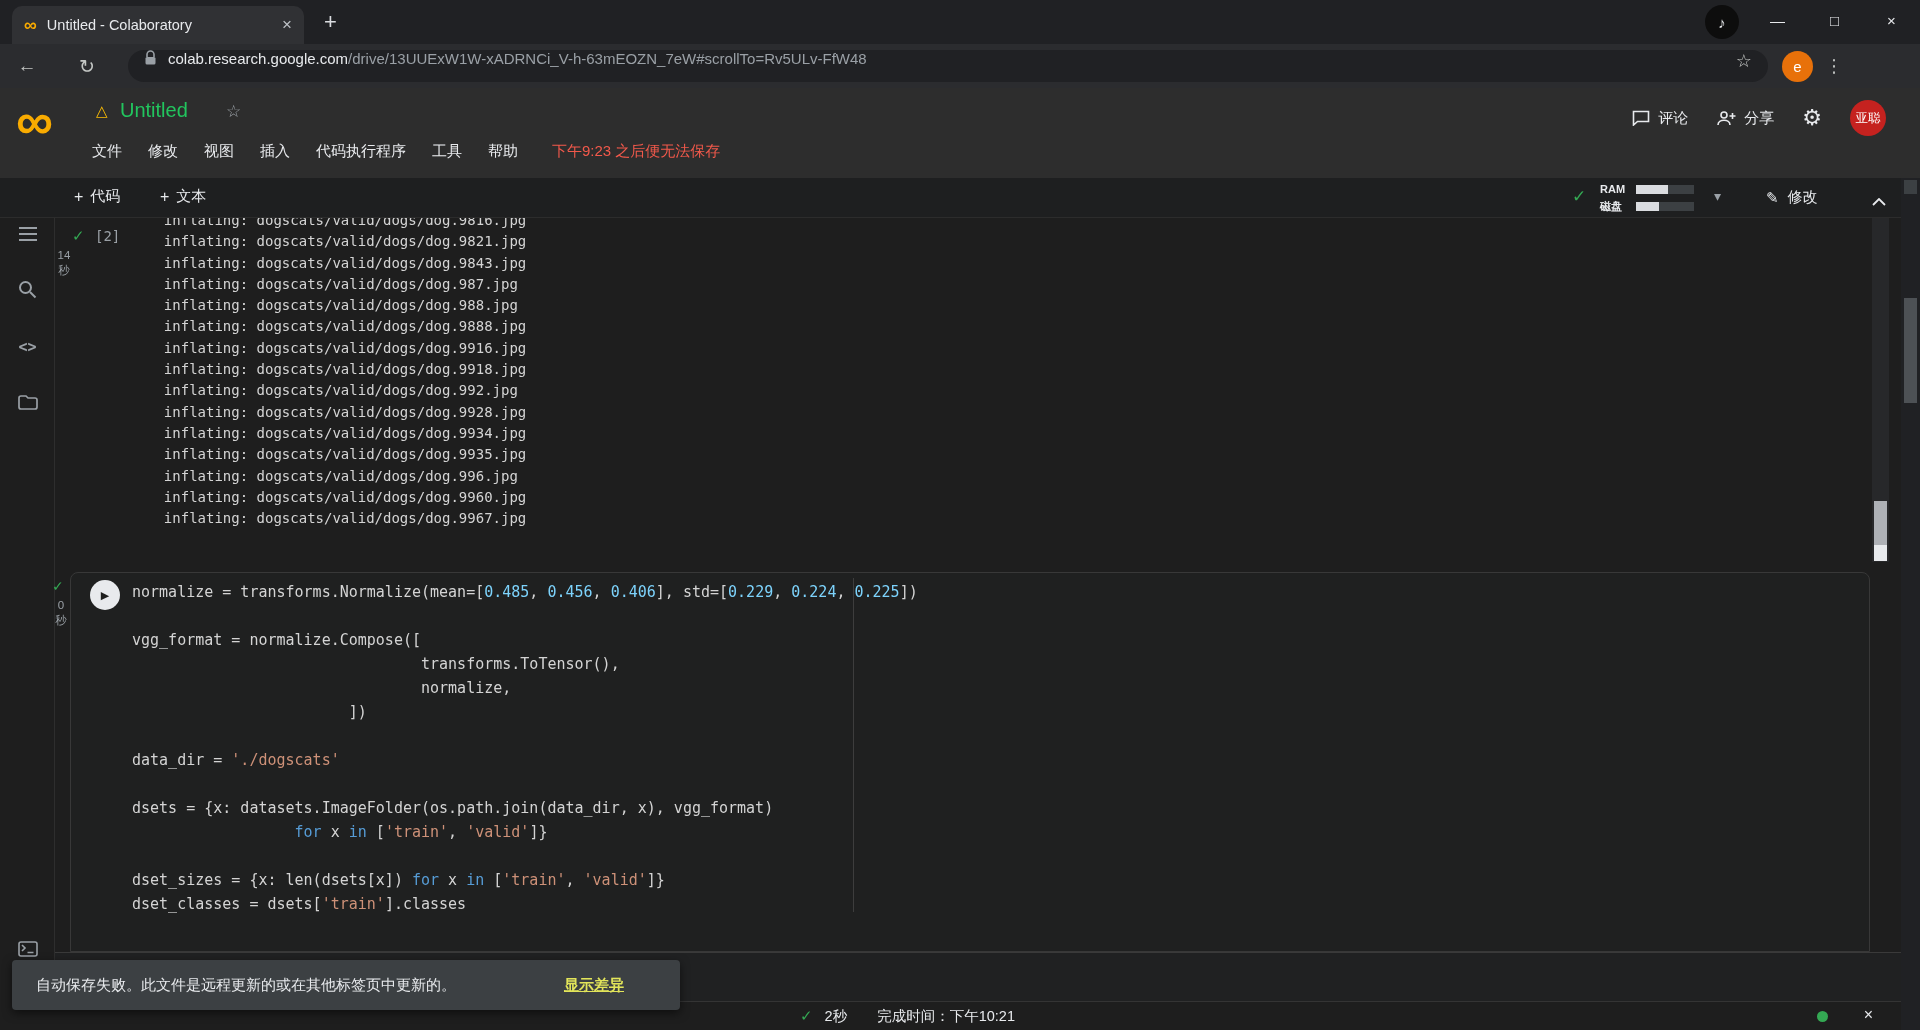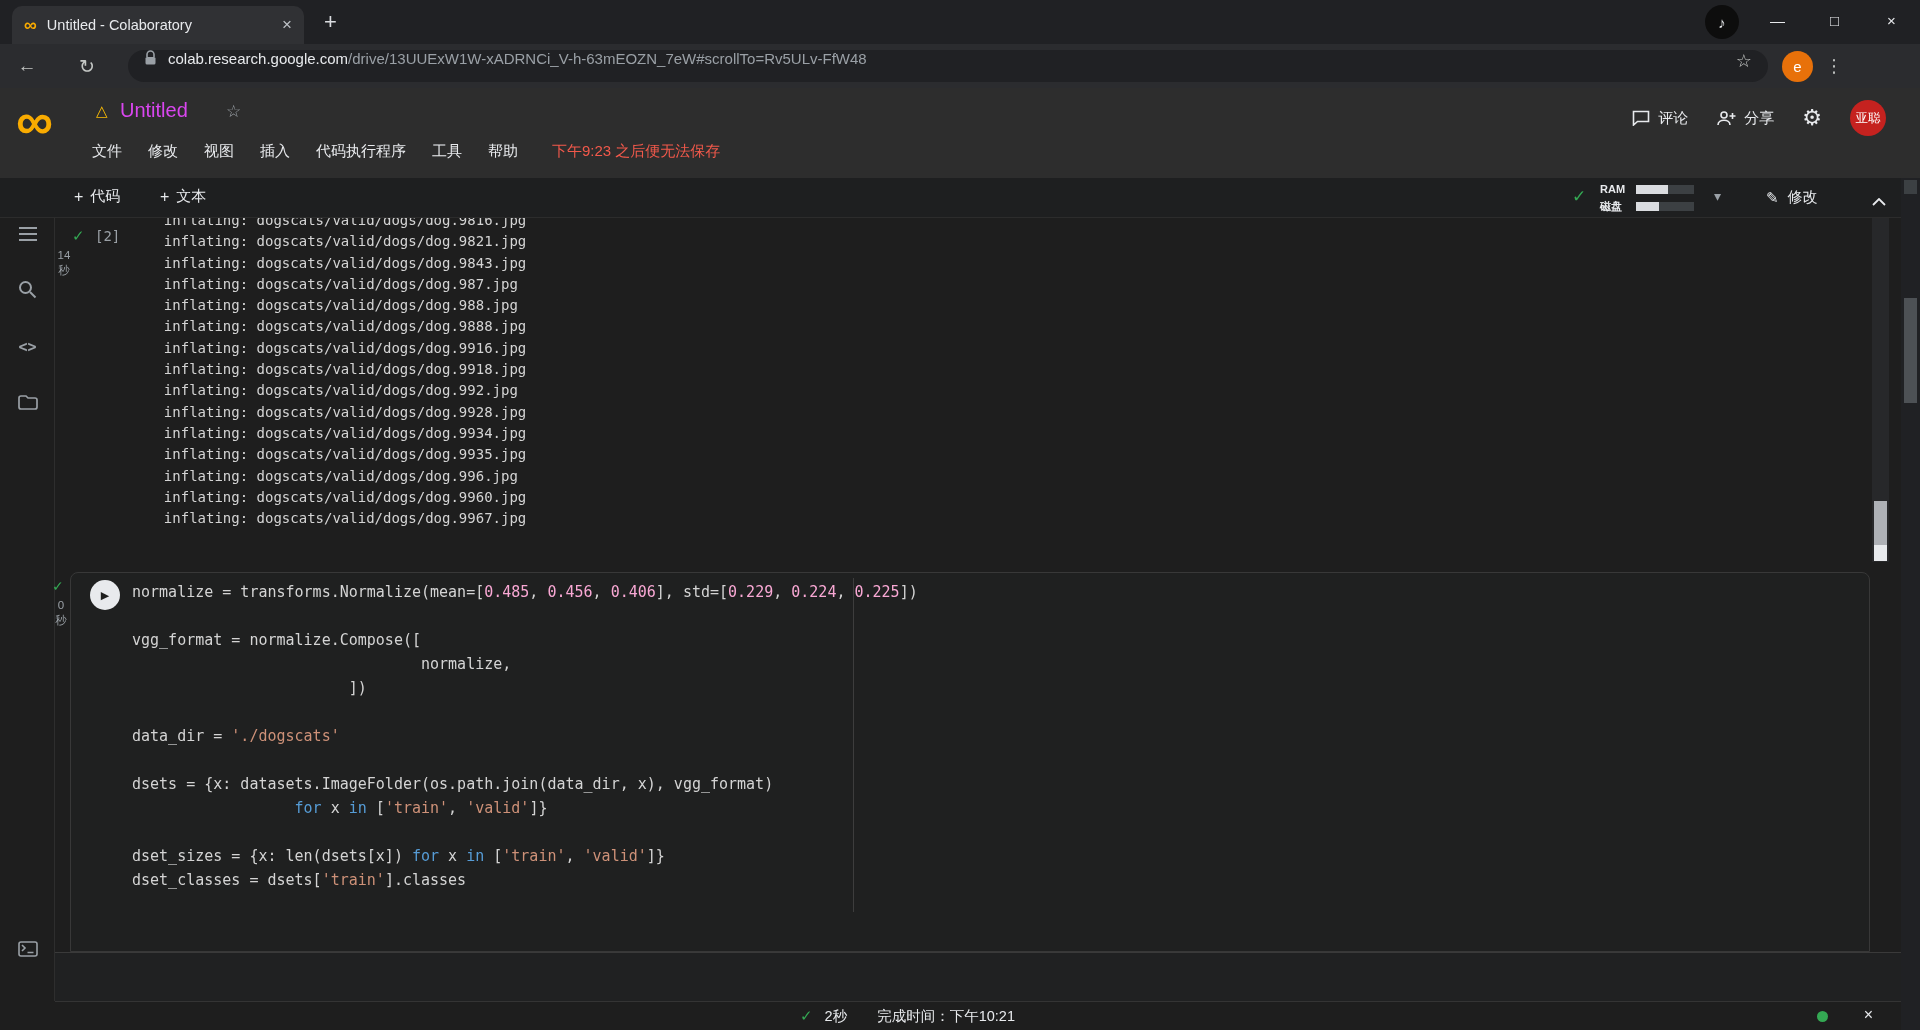--- a/index.html
+++ b/index.html
@@ -31,21 +31,21 @@
   .url b{color:#e8eaed;font-weight:normal}
   .omni-star{margin-left:auto;font-size:18px;color:#c4c7c5}
   .profile-avatar{width:31px;height:31px;border-radius:50%;background:#e8710a;color:#fff;
                   display:flex;align-items:center;justify-content:center;font-size:15px;margin-left:14px}
   .more-icon{margin:0 16px 0 12px;font-size:18px;color:#c4c7c5;letter-spacing:1px}
 
   
   .colab-header{position:absolute;top:88px;left:0;width:100%;height:90px;background:#2d2d2d}
   .colab-logo{position:absolute;left:16px;top:4px;font-size:52px;line-height:58px;color:#f9ab00;font-weight:bold}
   .drive-icon{position:absolute;left:96px;top:14px;font-size:15px;color:#fbbc04}
-  .nb-title{position:absolute;left:120px;top:11px;font-size:20px;color:#d946ef}
+  .nb-title{position:absolute;left:120px;top:11px;font-size:20px;color:#22c55e}
   .title-star{position:absolute;left:226px;top:13px;font-size:17px;color:#9aa0a6}
   .menubar{position:absolute;left:92px;top:54px;display:flex;gap:26px;align-items:center;font-size:15px}
   .menu-item{color:#e8eaed}
   .save-warning{color:#f2594b;margin-left:8px}
   .header-right{position:absolute;right:34px;top:12px;display:flex;align-items:center;gap:28px}
   .hbtn{display:flex;align-items:center;gap:8px;font-size:15px;color:#e8eaed}
   .gear{font-size:22px}
   .colab-avatar{width:36px;height:36px;border-radius:50%;background:#c5221f;color:#fff;font-size:12.5px;
                 display:flex;align-items:center;justify-content:center}
 
@@ -85,21 +85,21 @@
 
   
   .code-cell{position:absolute;left:70px;top:572px;width:1800px;height:380px;background:#1f2020;
              border:1px solid #383838;border-radius:8px 8px 0 0;overflow:hidden}
   .run-btn{position:absolute;left:90px;top:580px;width:30px;height:30px;border-radius:50%;background:#e8eaed;
            color:#1e1e1e;display:flex;align-items:center;justify-content:center;font-size:11px;z-index:3}
   .cell-check{position:absolute;left:52px;top:578px;color:#34a853;font-size:14px}
   .cell-time{position:absolute;left:50px;top:598px;width:22px;text-align:center;color:#9aa0a6;font-size:11.5px;line-height:15px}
   .code-area{position:absolute;left:132px;top:580px;width:1720px}
   .code-line{font-family:"DejaVu Sans Mono",monospace;font-size:15px;line-height:24px;white-space:pre;color:#d4d4d4;min-height:24px}
-  .tok-n{color:#f9a8d4}
+  .tok-n{color:#7dd3fc}
   .tok-s{color:#ce9178}
   .tok-k{color:#569cd6}
   .col-ruler{position:absolute;left:853px;top:578px;width:1px;height:334px;background:#555;opacity:.55;z-index:2}
 
   
   .below-strip{position:absolute;left:55px;right:19px;top:952px;height:49px;background:#202122;border-top:1px solid #3a3a3a}
   .exec-footer{position:absolute;left:55px;right:19px;bottom:0;height:29px;background:#1e1e1e;
                border-top:1px solid #343434;display:flex;align-items:center}
   .footer-check{margin-left:745px;color:#34a853;font-size:15px}
   .footer-duration{margin-left:12px;font-size:14.5px;color:#e8eaed}
@@ -290,20 +290,21 @@
     <div>0</div>
     <div>秒</div>
   </div>
   <div class="run-btn">
     <span>▶</span>
   </div>
   <div class="code-area">
       <div class="code-line"><span class="tok-p">normalize = transforms.Normalize(mean=[</span><span class="tok-n">0.485</span><span class="tok-p">, </span><span class="tok-n">0.456</span><span class="tok-p">, </span><span class="tok-n">0.406</span><span class="tok-p">], std=[</span><span class="tok-n">0.229</span><span class="tok-p">, </span><span class="tok-n">0.224</span><span class="tok-p">, </span><span class="tok-n">0.225</span><span class="tok-p">])</span></div>
       <div class="code-line"></div>
       <div class="code-line"><span class="tok-p">vgg_format = normalize.Compose([</span></div>
+      <div class="code-line"><span class="tok-p">                                transforms.ToTensor(),</span></div>
       <div class="code-line"><span class="tok-p">                                normalize,</span></div>
       <div class="code-line"><span class="tok-p">                        ])</span></div>
       <div class="code-line"></div>
       <div class="code-line"><span class="tok-p">data_dir = </span><span class="tok-s">'./dogscats'</span></div>
       <div class="code-line"></div>
       <div class="code-line"><span class="tok-p">dsets = {x: datasets.ImageFolder(os.path.join(data_dir, x), vgg_format)</span></div>
       <div class="code-line"><span class="tok-p">                  </span><span class="tok-k">for</span><span class="tok-p"> x </span><span class="tok-k">in</span><span class="tok-p"> [</span><span class="tok-s">'train'</span><span class="tok-p">, </span><span class="tok-s">'valid'</span><span class="tok-p">]}</span></div>
       <div class="code-line"></div>
       <div class="code-line"><span class="tok-p">dset_sizes = {x: len(dsets[x]) </span><span class="tok-k">for</span><span class="tok-p"> x </span><span class="tok-k">in</span><span class="tok-p"> [</span><span class="tok-s">'train'</span><span class="tok-p">, </span><span class="tok-s">'valid'</span><span class="tok-p">]}</span></div>
       <div class="code-line"><span class="tok-p">dset_classes = dsets[</span><span class="tok-s">'train'</span><span class="tok-p">].classes</span></div>
@@ -312,19 +313,23 @@
 
   <div class="below-strip"></div>
   <div class="exec-footer">
     <span class="footer-check">✓</span>
     <span class="footer-duration">2秒</span>
     <span class="footer-completed">完成时间：下午10:21</span>
     <div class="footer-dot"></div>
     <span class="footer-close">×</span>
   </div>
 
+  <div class="toast">
+    <span class="toast-msg">自动保存失败。此文件是远程更新的或在其他标签页中更新的。</span>
+    <span class="toast-action">显示差异</span>
+  </div>
 
   <div class="page-scrollbar">
     <div class="page-up"></div>
     <div class="page-thumb"></div>
   </div>
 
 </div>
 
 </body></html>

